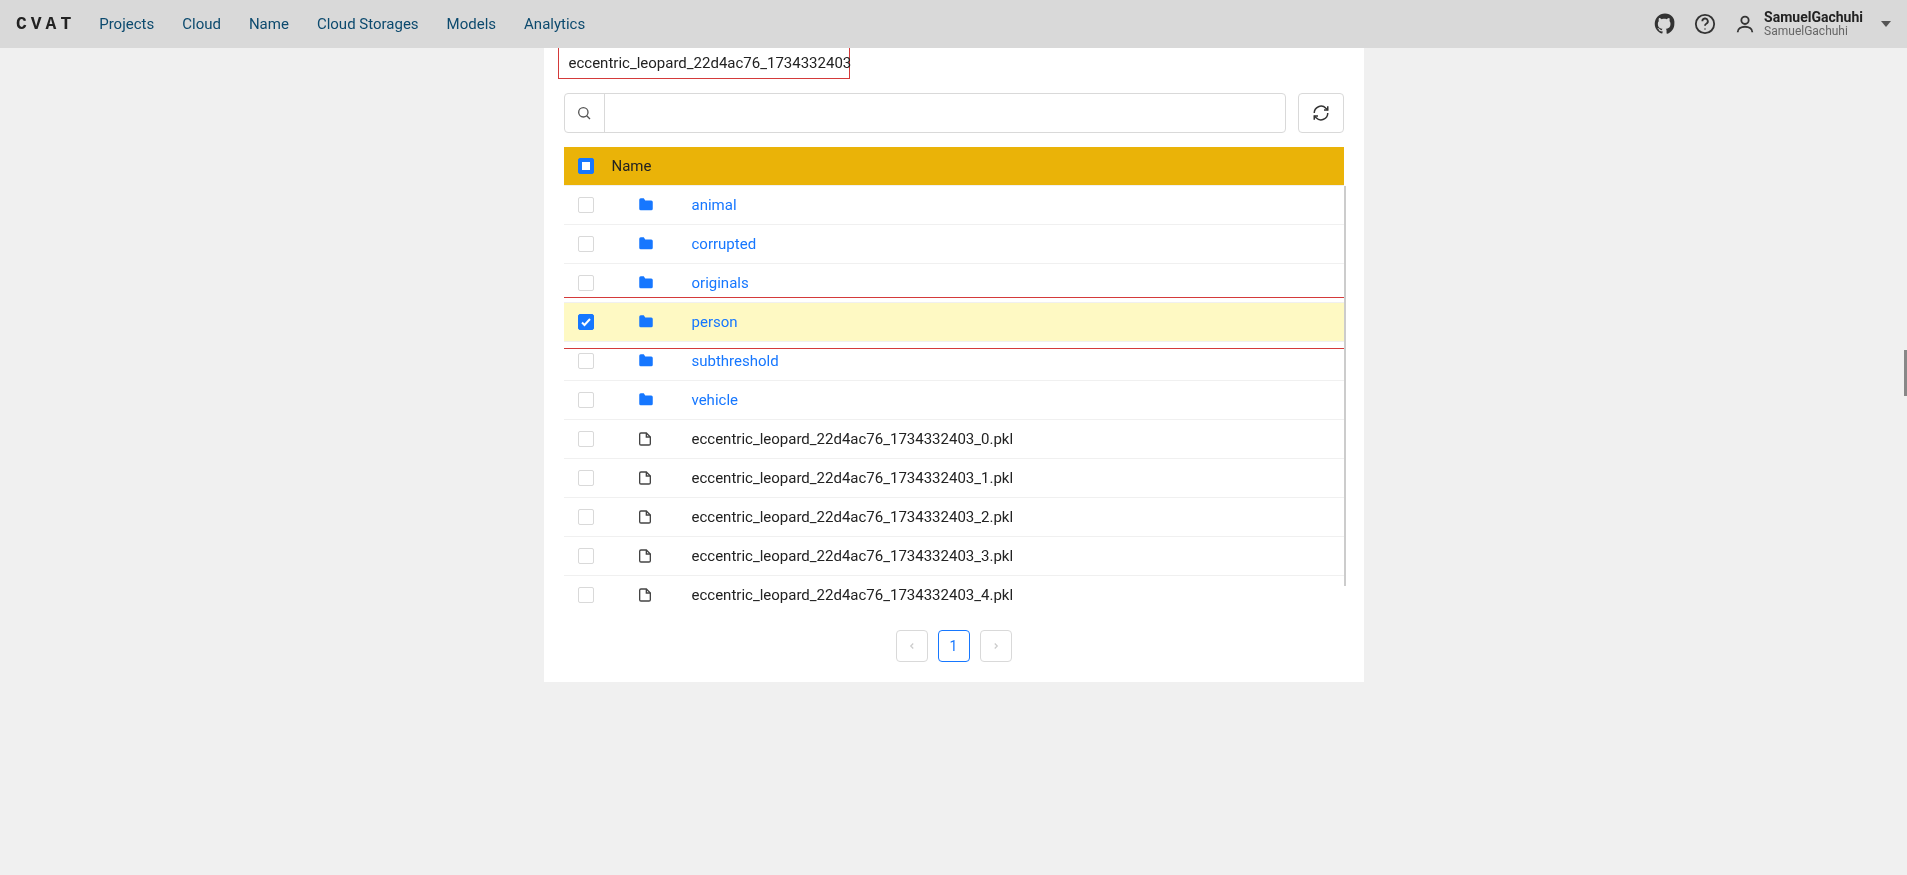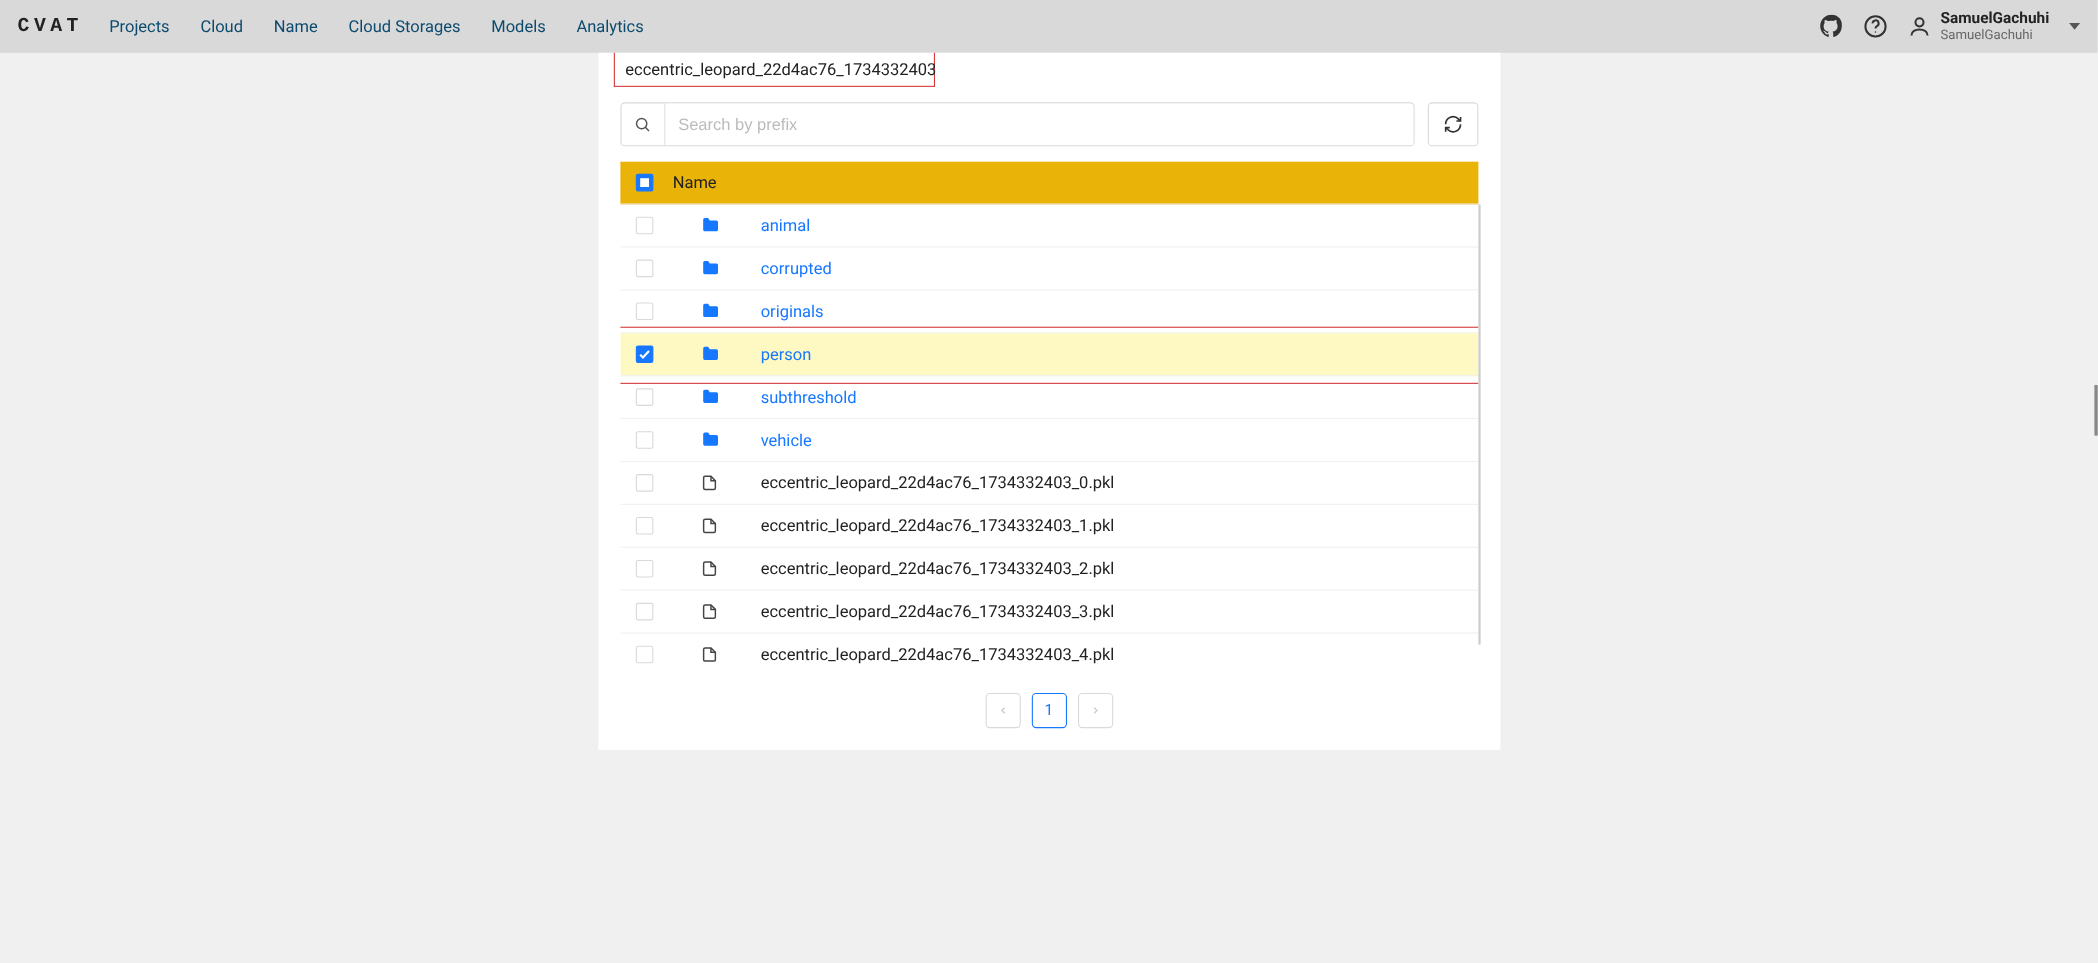--- a/index.html
+++ b/index.html
@@ -172,21 +172,20 @@
     <div class="breadcrumb-hl">eccentric_leopard_22d4ac76_1734332403</div>
 
     <div class="search-row">
       <div class="search-box">
         <div class="search-icon-cell">
           <svg width="16" height="16" viewBox="0 0 24 24" fill="none" stroke="#555" stroke-width="2">
               <circle cx="11" cy="11" r="7"></circle>
               <line x1="21" y1="21" x2="16" y2="16"></line>
             </svg>
         </div>
-        <input class="search-input" placeholder="Search by prefix" style="">
       </div>
       <div class="refresh-btn">
         <svg width="18" height="18" viewBox="0 0 24 24" fill="none" stroke="#333" stroke-width="2">
             <path d="M3 12a9 9 0 0 1 15.5-6.3L21 8"></path>
             <path d="M21 3v5h-5"></path>
             <path d="M21 12a9 9 0 0 1-15.5 6.3L3 16"></path>
             <path d="M3 21v-5h5"></path>
           </svg>
       </div>
     </div>

